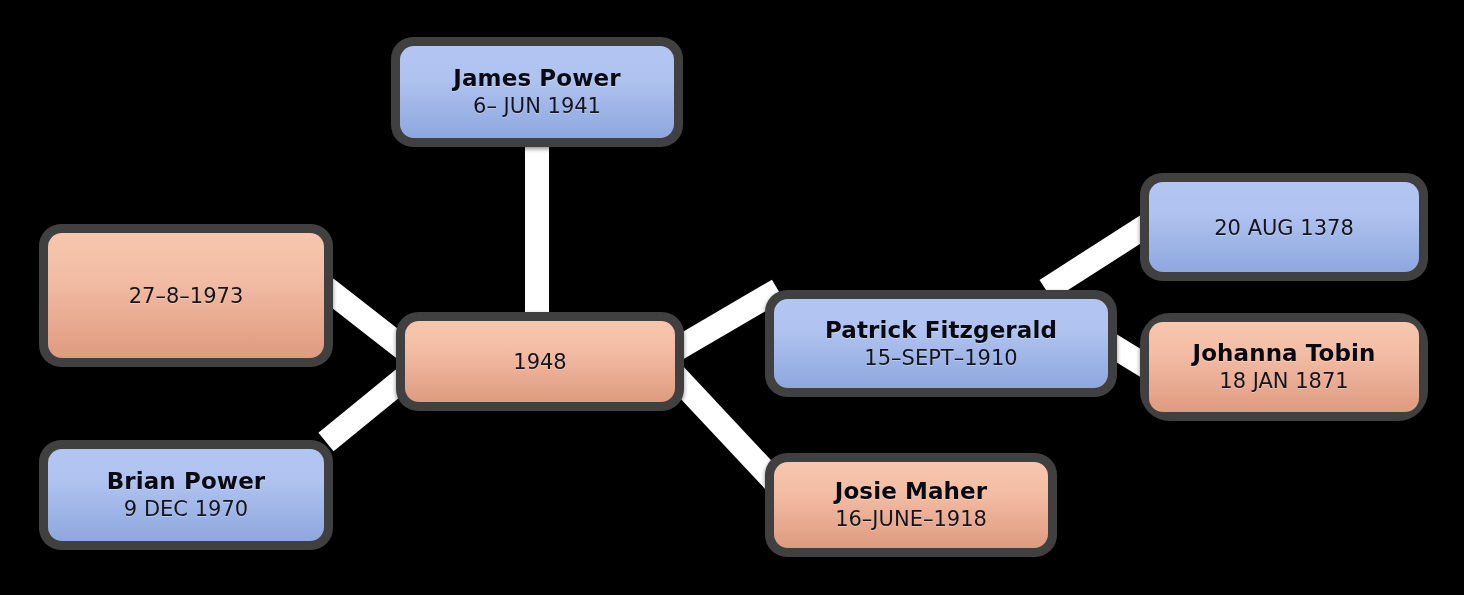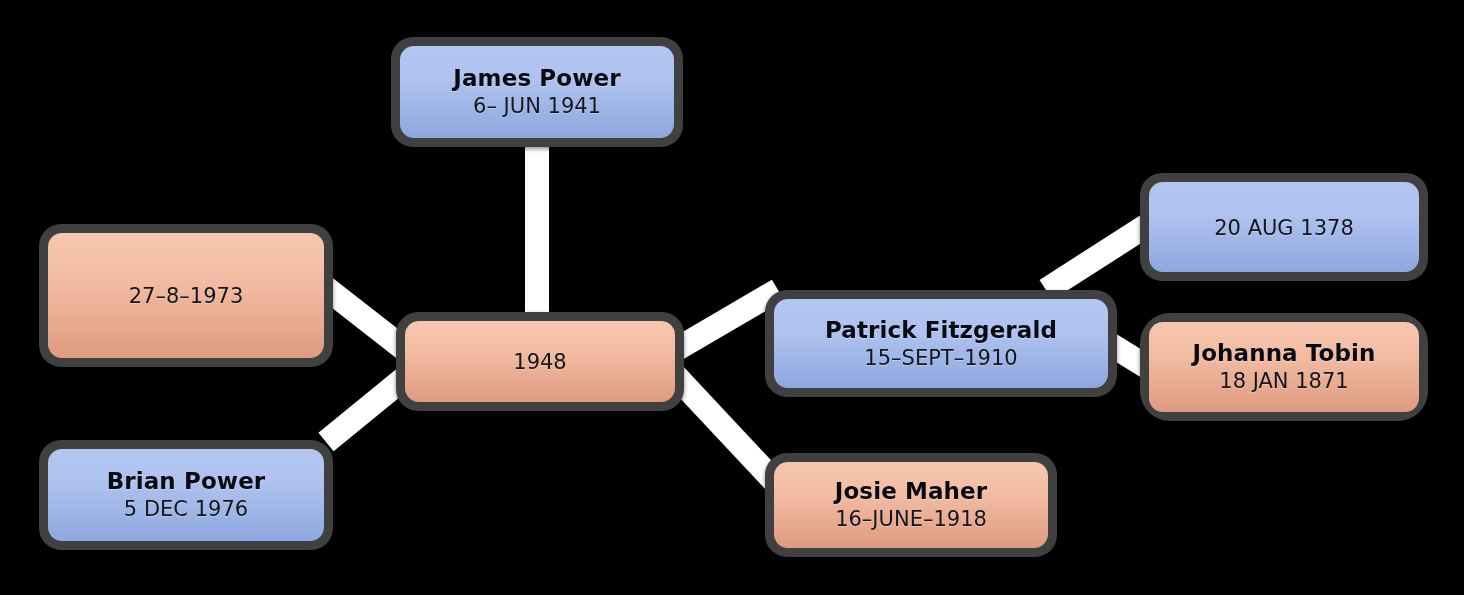--- a/index.html
+++ b/index.html
@@ -96,21 +96,21 @@
         </div>
       </div>
       <div class="node female" style="left: 39px; top: 224px; width: 294px; height: 143px;">
         <div class="node-inner">
           <div class="node-date">27–8–1973</div>
         </div>
       </div>
       <div class="node male" style="left: 39px; top: 396px; width: 294px; height: 110px; margin-top: 44px;">
         <div class="node-inner">
           <div class="node-name">Brian Power</div>
-          <div class="node-date">5 DEC 1976</div>
+          <div class="node-date">9 DEC 1970</div>
         </div>
       </div>
       <div class="node female" style="left: 396px; top: 312px; width: 288px; height: 99px;">
         <div class="node-inner">
           <div class="node-date">1948</div>
         </div>
       </div>
       <div class="node male" style="left: 765px; top: 243px; width: 352px; height: 107px; margin-top: 47px;">
         <div class="node-inner">
           <div class="node-name">Patrick Fitzgerald</div>

